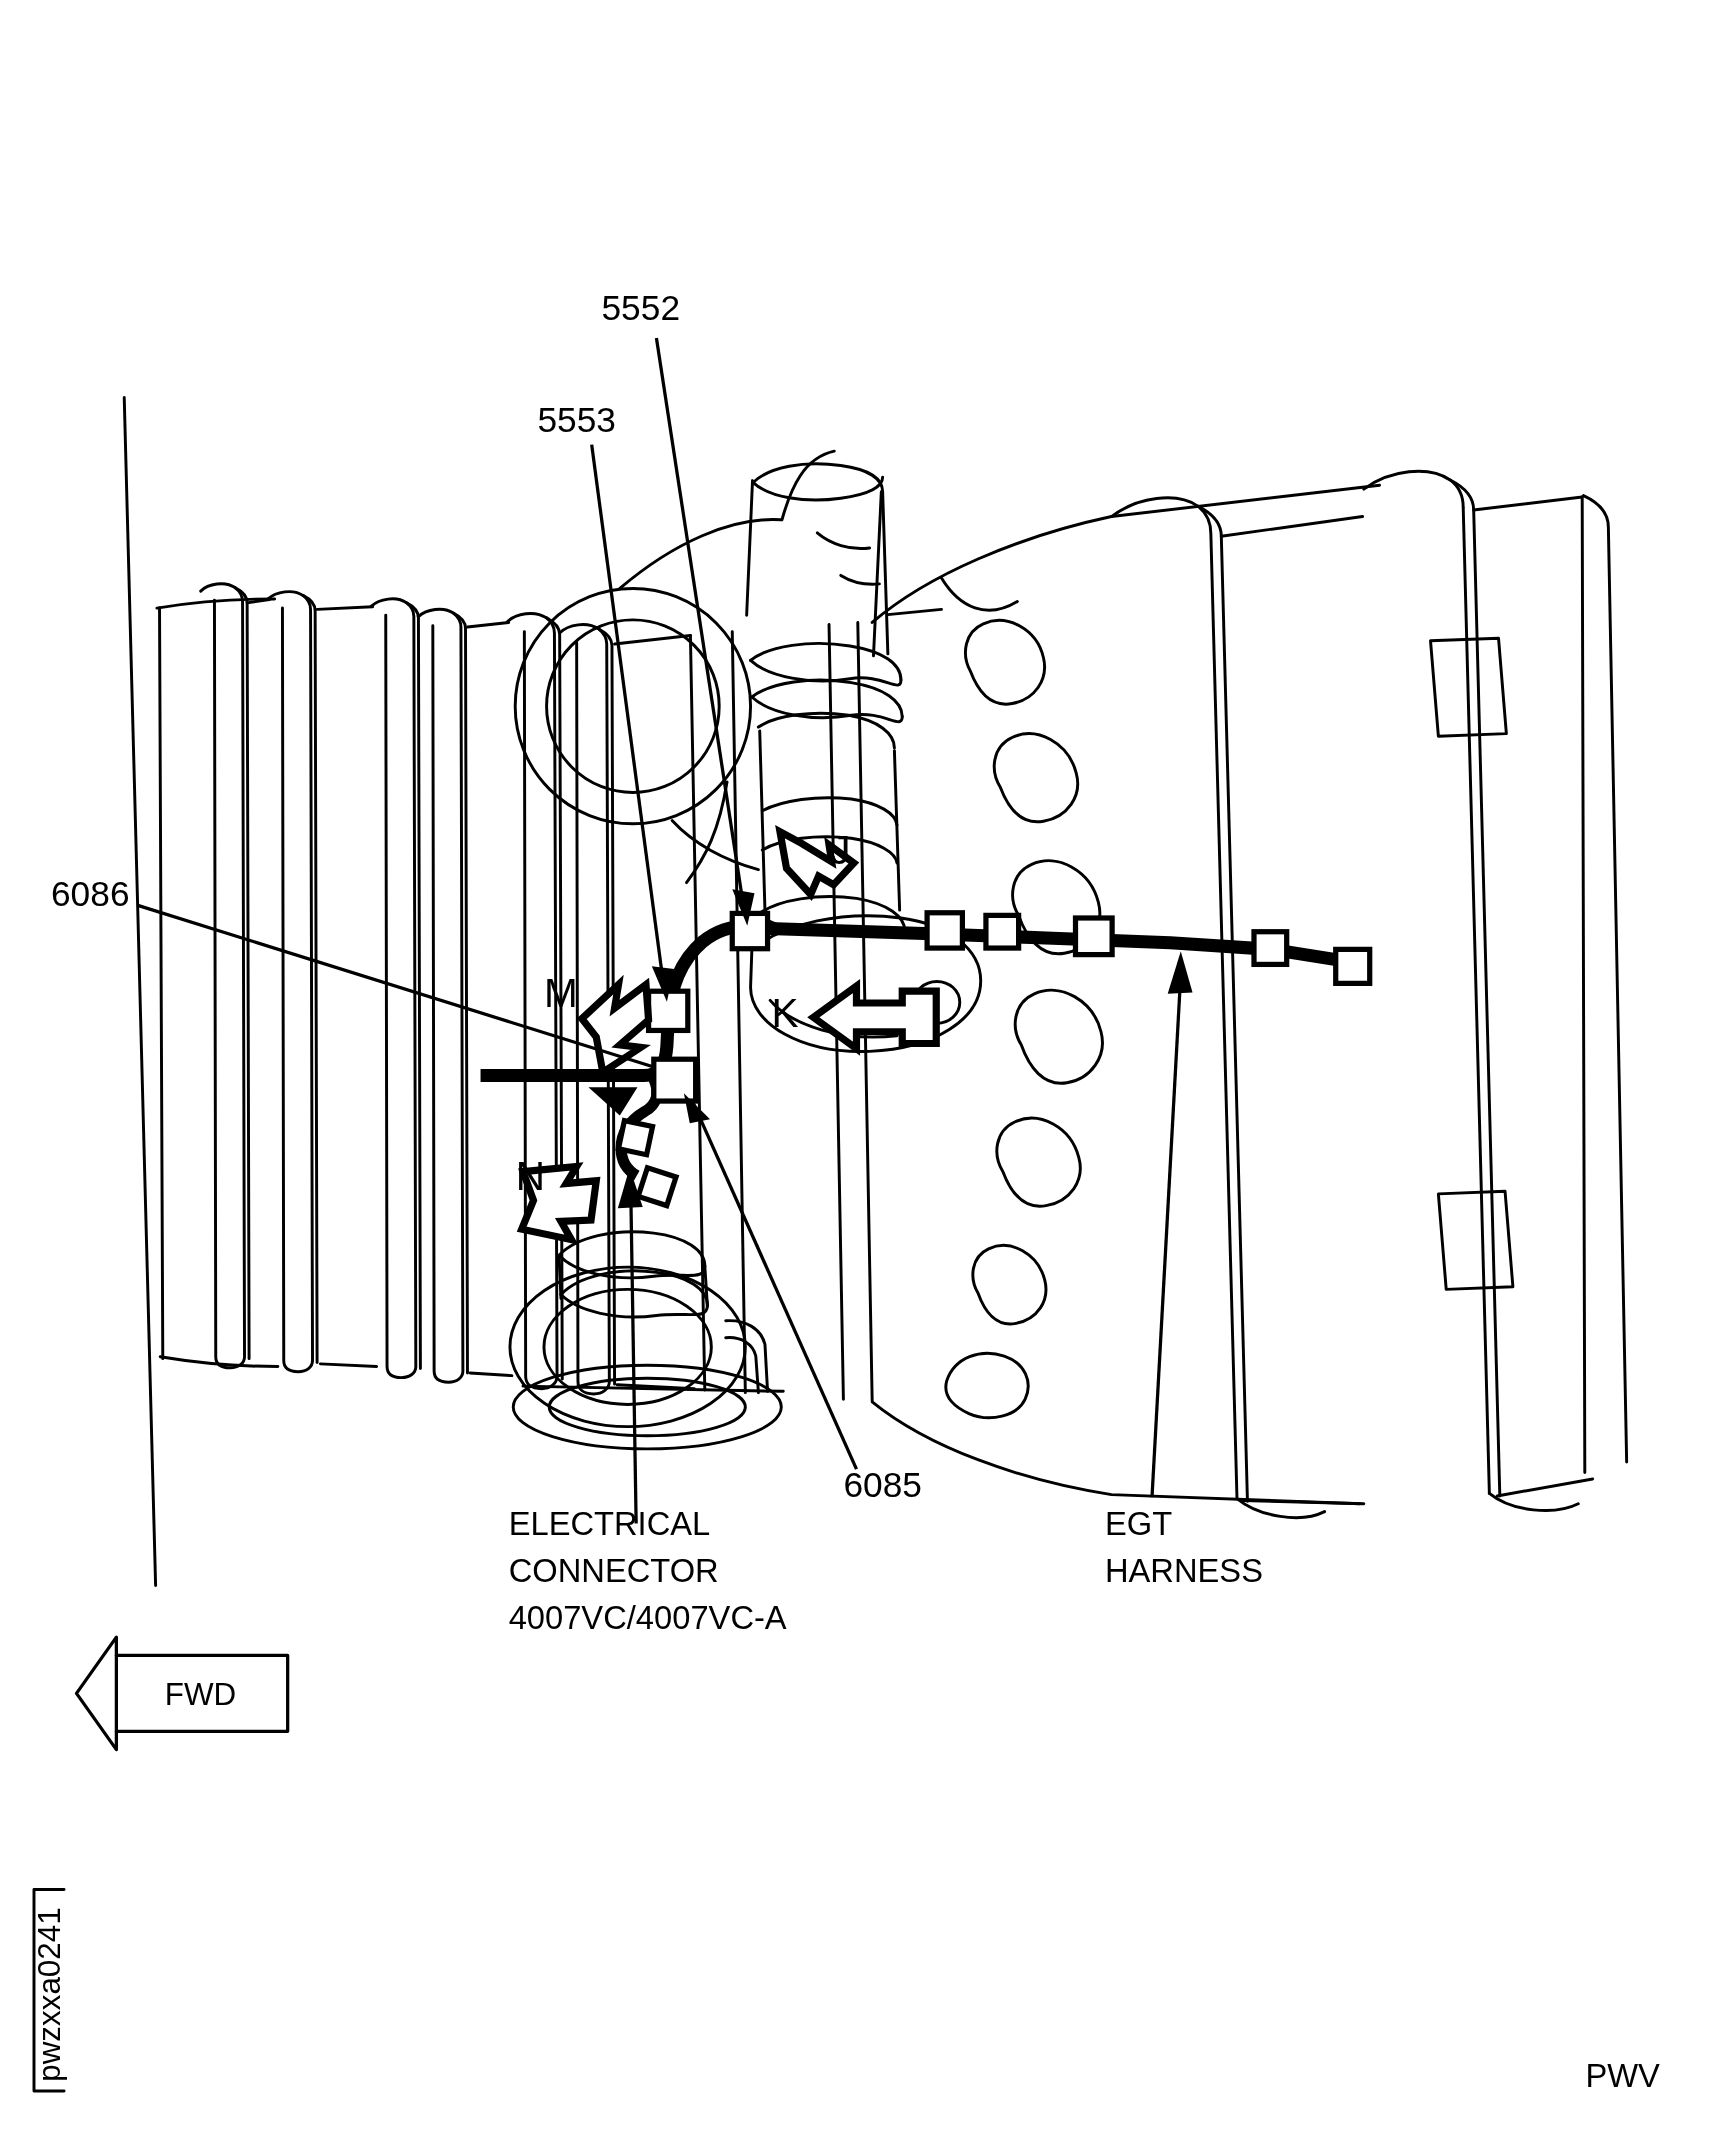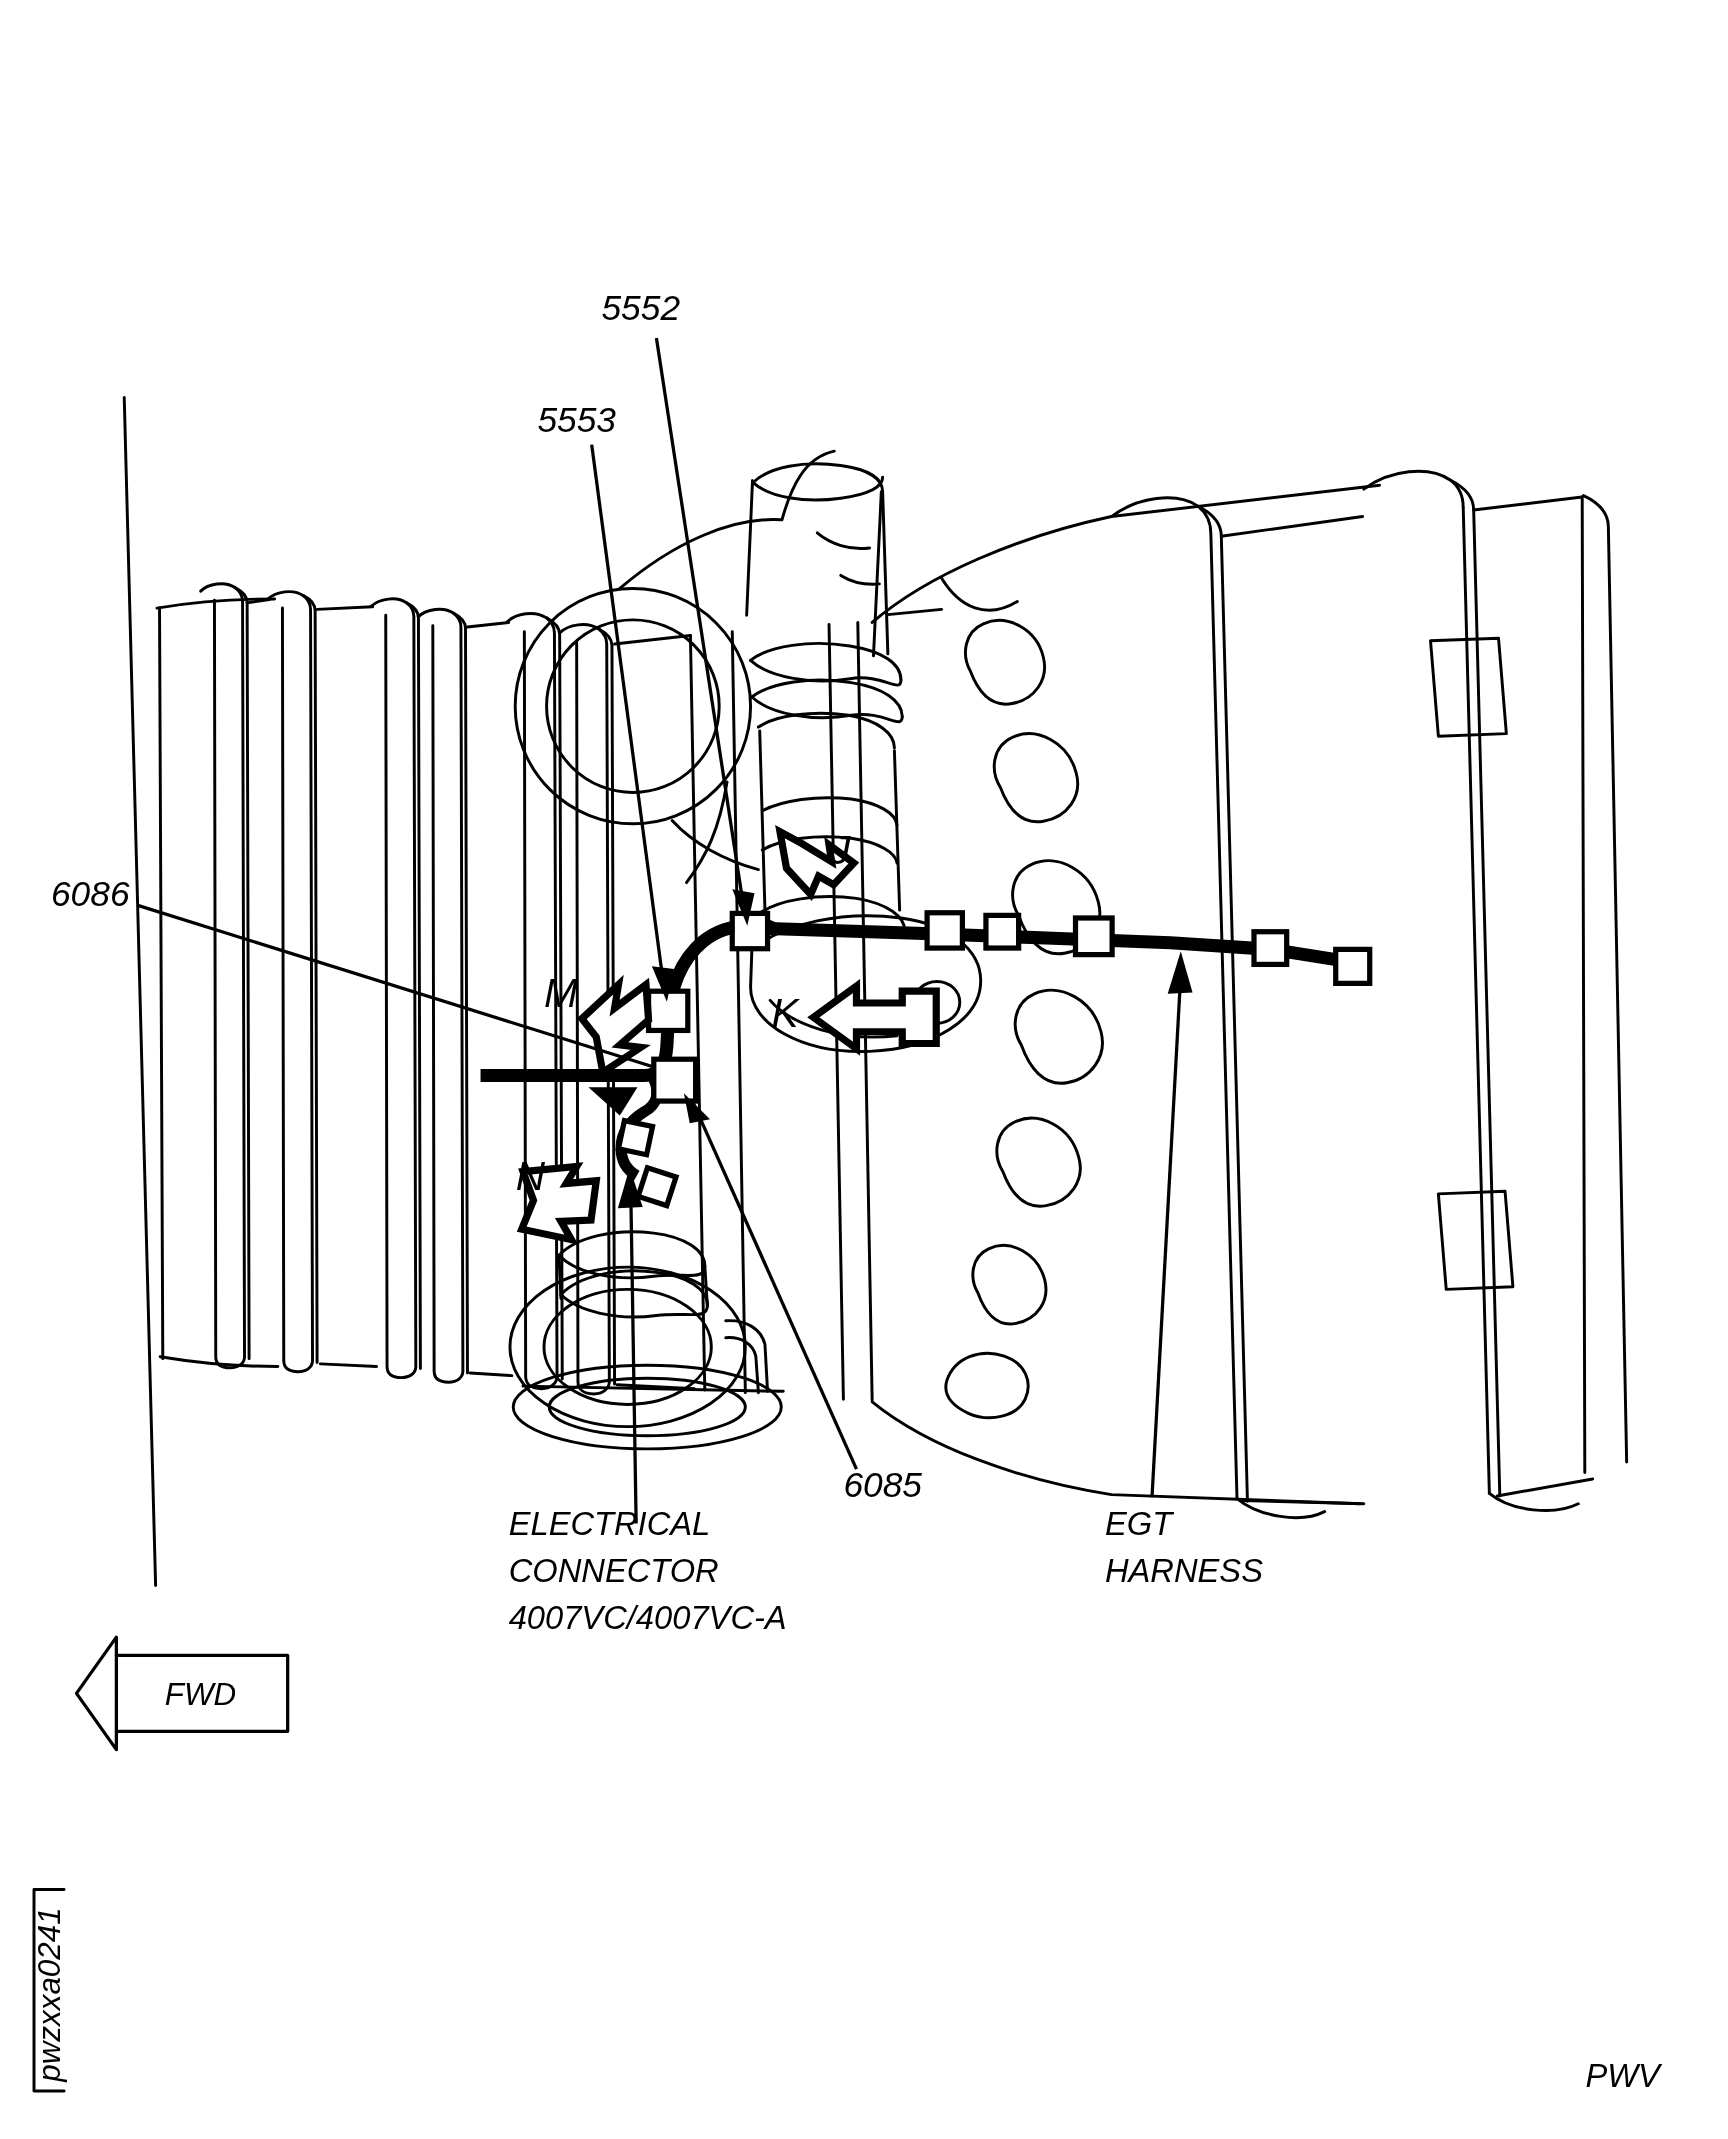--- a/index.html
+++ b/index.html
@@ -10,21 +10,20 @@
   }
   body {
     font-family: "Liberation Sans", sans-serif;
   }
   #page {
     position: relative;
     width: 1728px;
     height: 2140px;
     background: #ffffff;
     overflow: hidden;
-    font-style: italic;
   }
   #figure-svg {
     position: absolute;
     left: 0;
     top: 0;
     width: 1728px;
     height: 2140px;
   }
   .dwg-text {
     font-family: "Liberation Sans", sans-serif;

